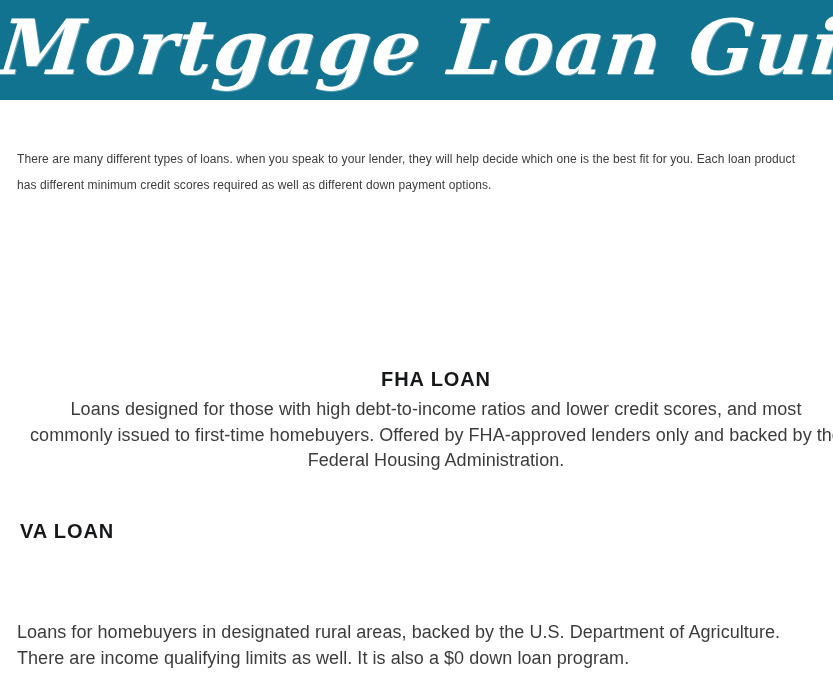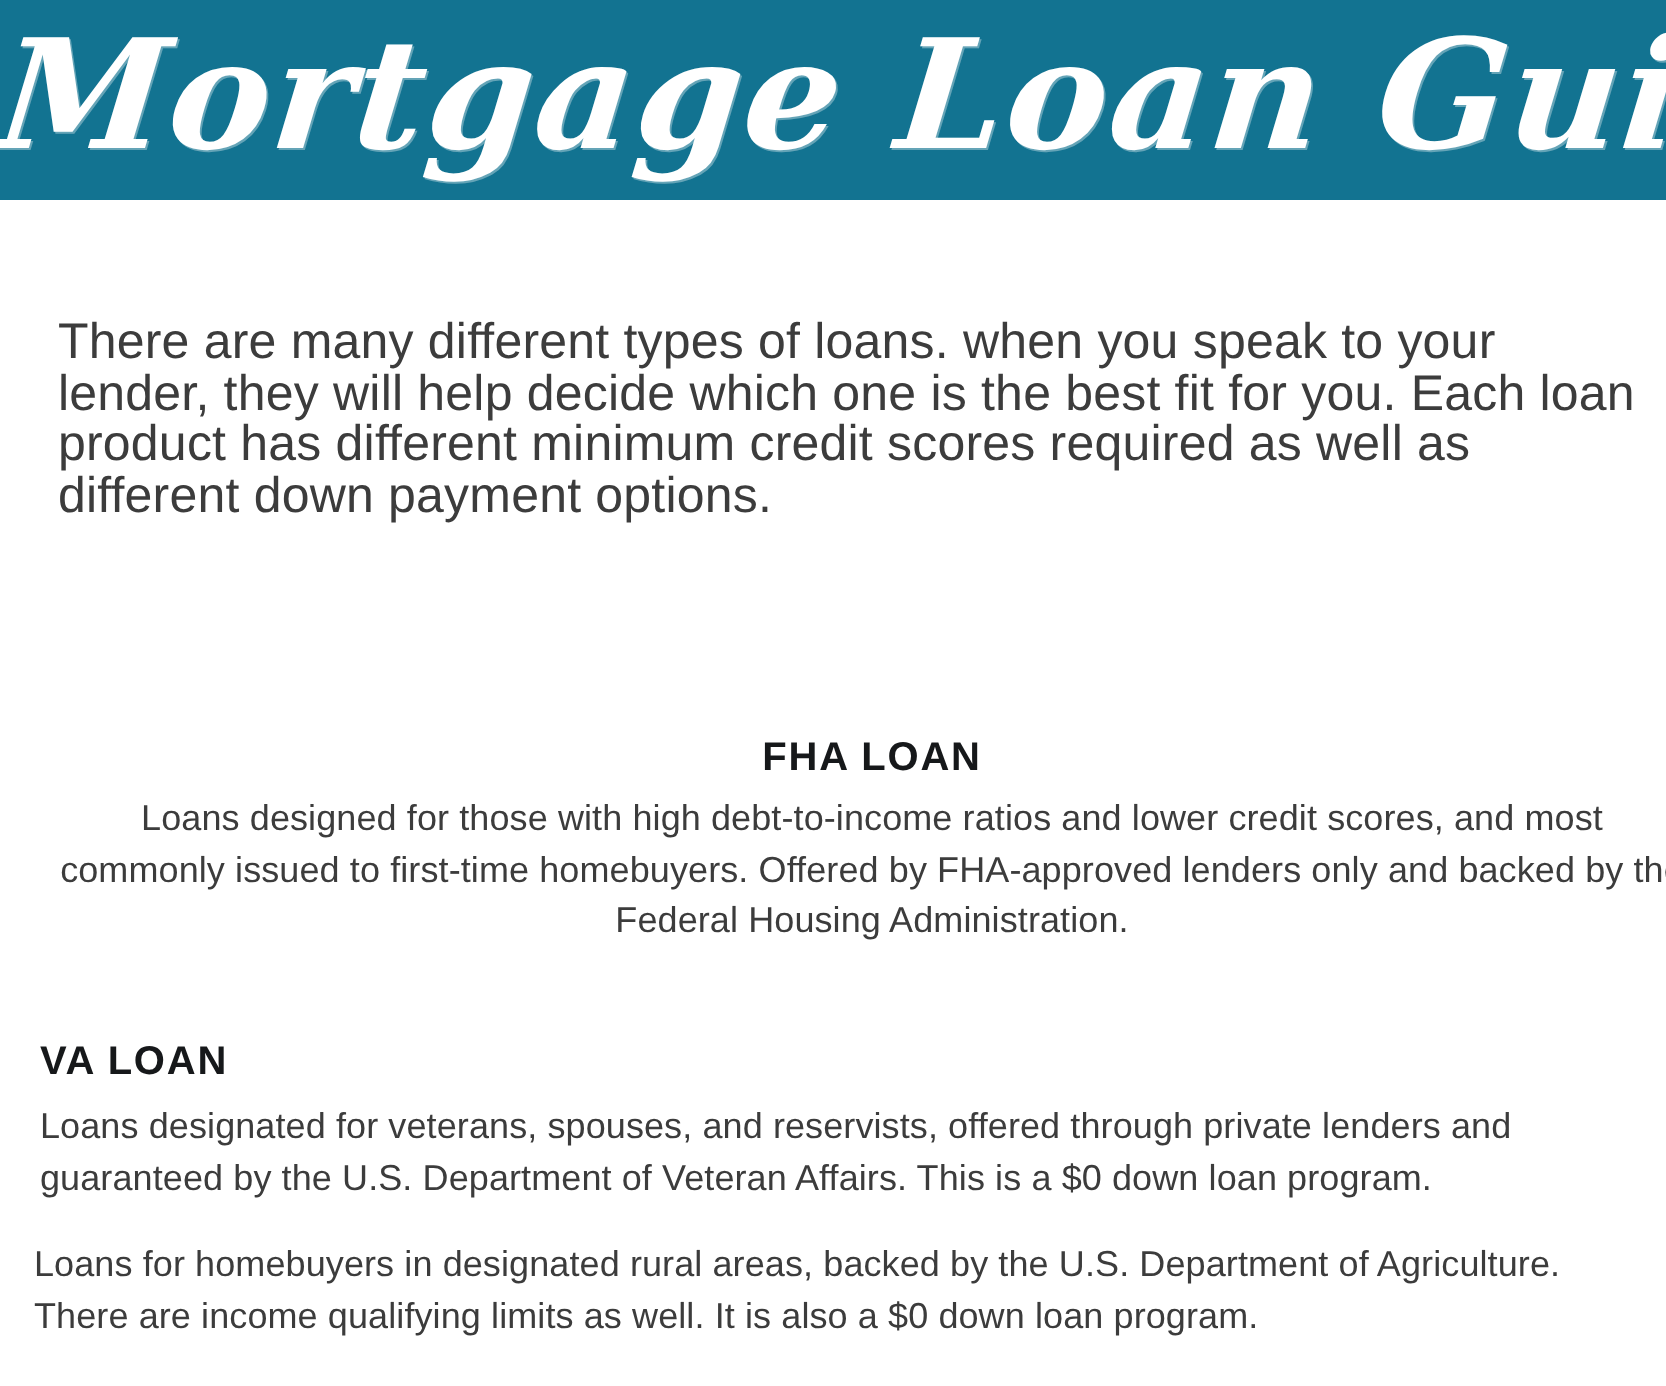--- a/index.html
+++ b/index.html
@@ -41,28 +41,28 @@
     text-shadow: 1px 1px 0 rgba(255,255,255,0.35);
   }
 
   
   .content {
     padding: 0;
     position: relative;
   }
 
   .intro {
-    margin: 12px;
+    margin: 0;
     padding: 0;
     position: absolute;
     left: 17px;
     top: 47px;
     width: 800px;
     color: #3c3c3c;
-    font-size: 25px;
+    font-size: 12px;
     line-height: 25.5px;
     letter-spacing: 0.1px;
   }
 
   .section {
     position: absolute;
     width: 816px;
   }
   .section-heading {
     margin: 0;
@@ -103,20 +103,19 @@
 
   <p class="intro">There are many different types of loans. when you speak to your lender, they will help decide which one is the best fit for you. Each loan product has different minimum credit scores required as well as different down payment options.</p>
 
   <div class="section" id="sec-fha">
     <h2 class="section-heading">FHA LOAN</h2>
     <p class="section-body">Loans designed for those with high debt-to-income ratios and lower credit scores, and most commonly issued to first-time homebuyers. Offered by FHA-approved lenders only and backed by the Federal Housing Administration.</p>
   </div>
 
   <div class="section" id="sec-va">
     <h2 class="section-heading">VA LOAN</h2>
-    <p class="section-body">Loans designated for veterans, spouses, and reservists, offered through private lenders and guaranteed by the U.S. Department of Veteran Affairs. This is a $0 down loan program.</p>
   </div>
 
   <div class="section" id="sec-usda">
     <p class="section-body">Loans for homebuyers in designated rural areas, backed by the U.S. Department of Agriculture. There are income qualifying limits as well. It is also a $0 down loan program.</p>
   </div>
 
 </div>
 
 </body></html>

